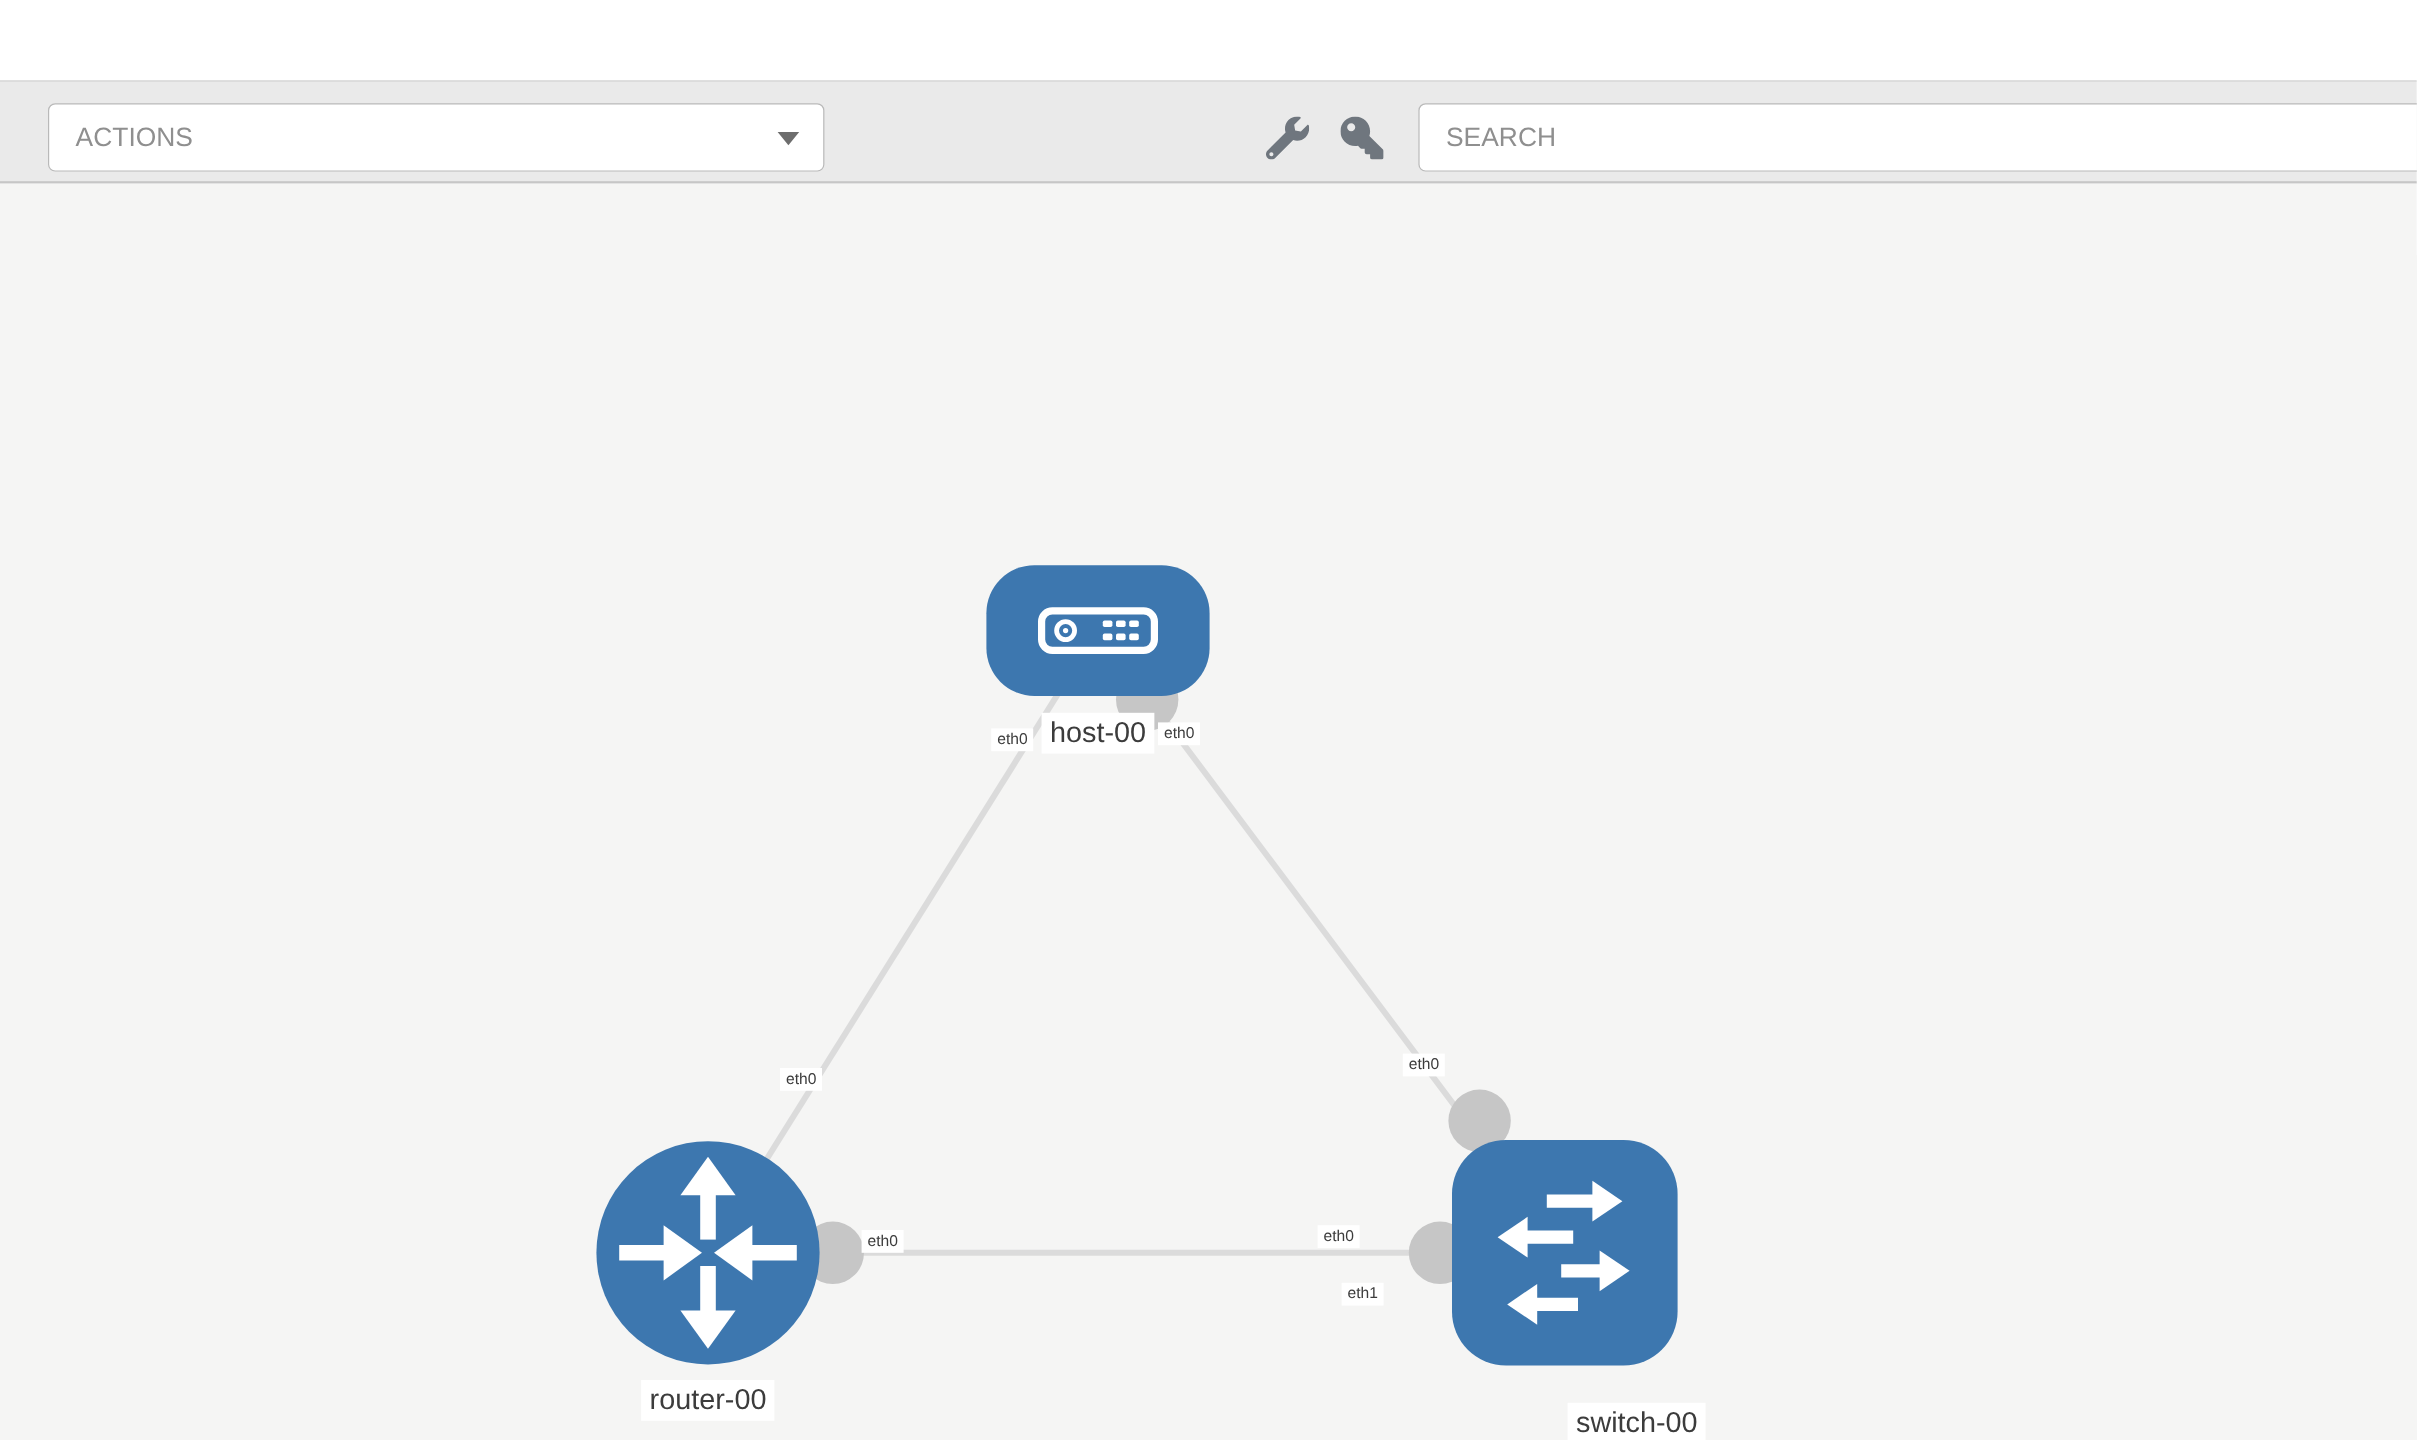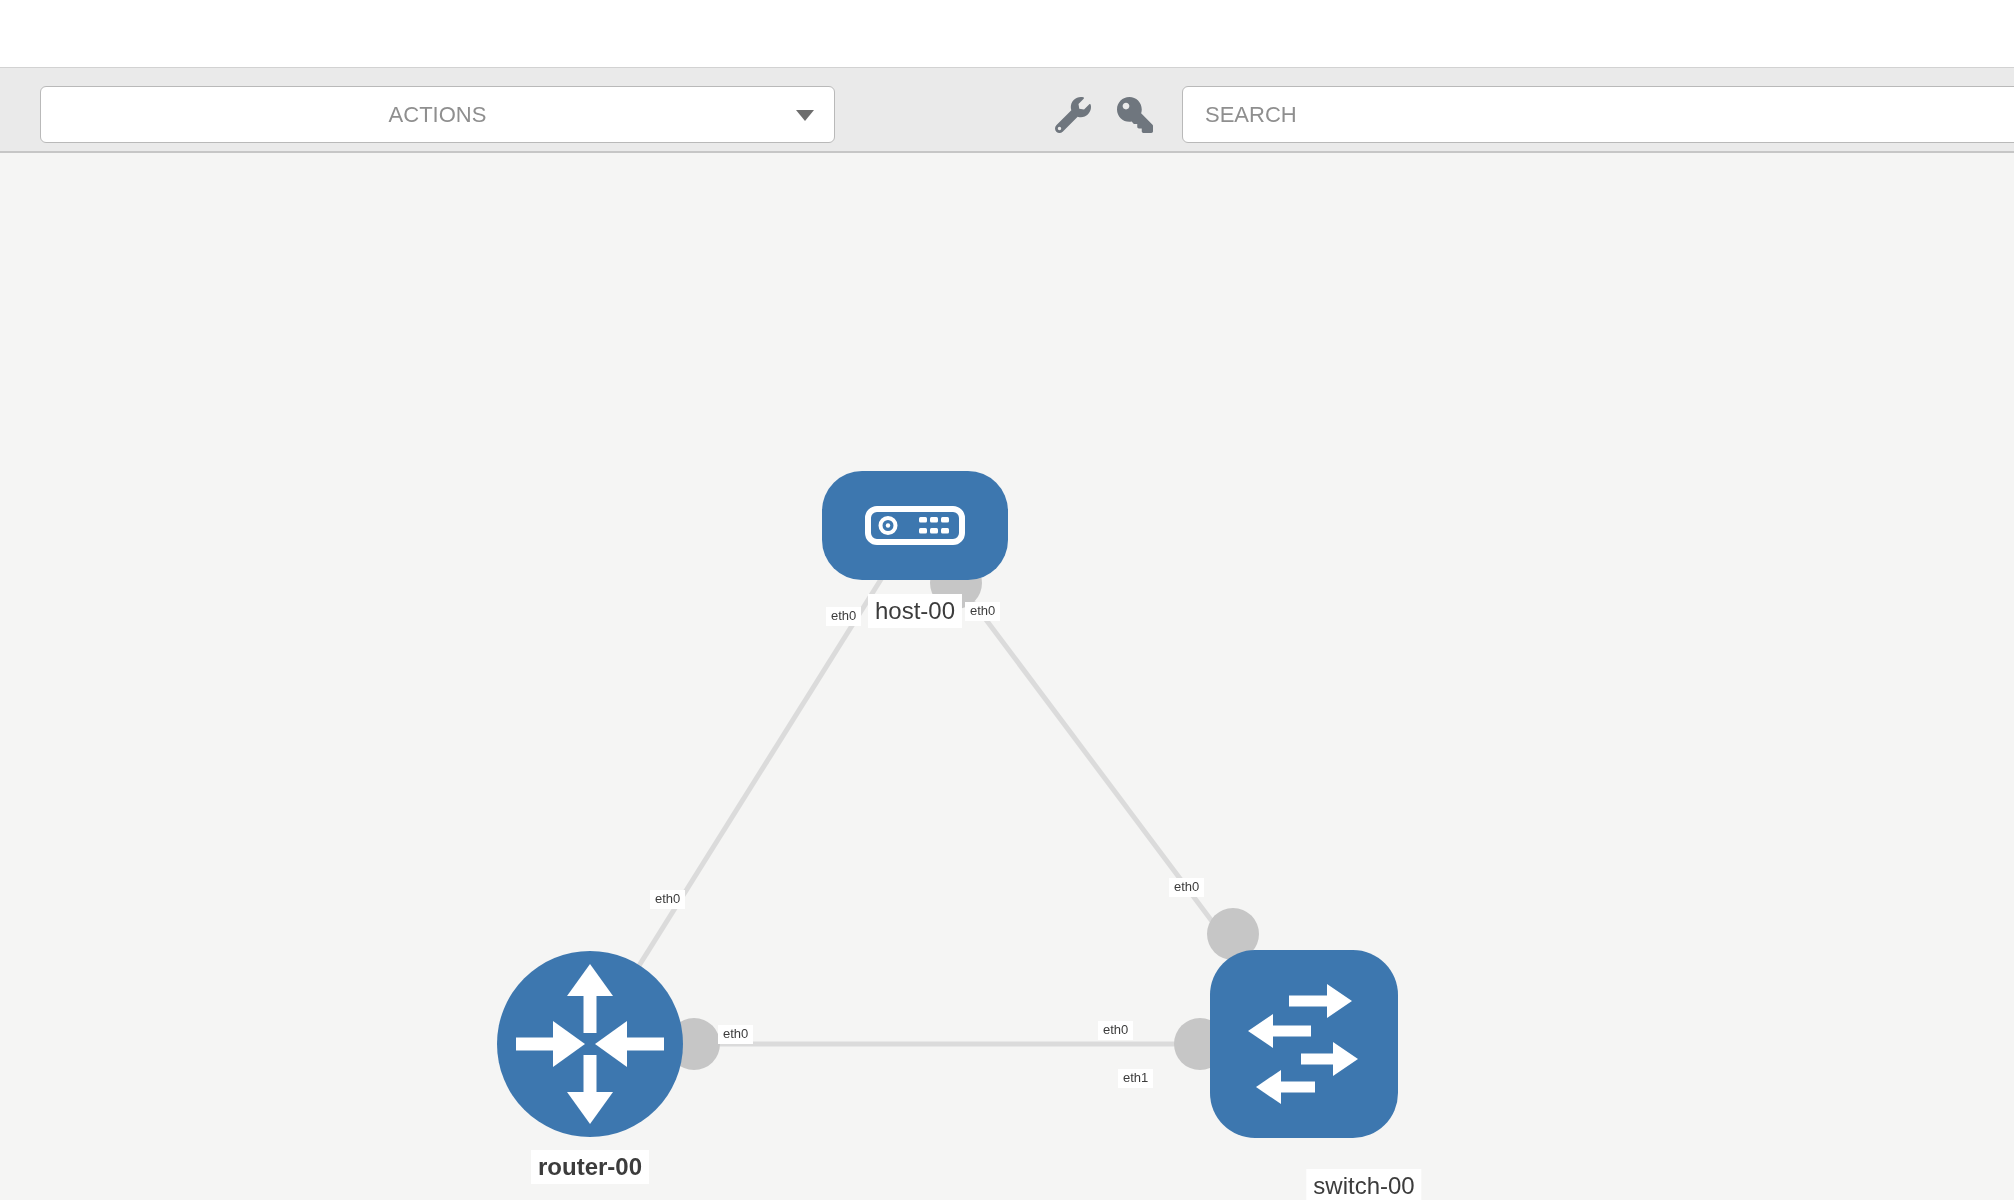--- a/index.html
+++ b/index.html
@@ -14,41 +14,41 @@
   .close-btn { position:absolute; right:38px; top:17px; width:33px; height:33px;
                border-radius:50%; background:#c9c9c9; border:none; cursor:pointer;
                display:flex; align-items:center; justify-content:center; }
 
   
   .toolbar { position:absolute; left:0; top:67px; width:2014px; height:86px;
              background:#eaeaea; border-top:1px solid #d2d2d2; border-bottom:2px solid #c6c6c6; }
   .select { position:absolute; top:18px; height:57px; background:#fff;
             border:1px solid #b9b9b9; border-radius:6px; display:flex; align-items:center;
             padding:0 22px; color:#8f8f8f; font-size:22px; cursor:pointer; }
-  .select-actions { left:40px;  width:795px;justify-content:center; }
+  .select-actions { left:40px;  width:647px; }
   .select-search  { left:1182px; width:936px; }
   .caret { position:absolute; right:20px; top:50%; margin-top:-5px; width:0; height:0;
            border-left:9px solid transparent; border-right:9px solid transparent;
            border-top:11px solid #6d6d6d; }
   .tool-btn { position:absolute; top:29px; width:38px; height:38px; background:none;
               border:none; cursor:pointer; padding:0; }
   .tool-btn svg { width:36px; height:36px; fill:#6f767e; }
   .tool-wrench { left:1054px; }
   .tool-key    { left:1116px; }
 
   
   .canvas { position:absolute; left:0; top:153px; width:2014px; height:1047px; background:#f5f5f4; }
   .graph  { position:absolute; left:0; top:0; width:2014px; height:1200px; }
 
   
   .chip { position:absolute; background:#ffffff; color:#3c3c3c; white-space:nowrap; line-height:1.15; }
   .node-label { font-size:24px; padding:3px 7px; transform:translateX(-50%); }
   .port-label { font-size:13px; padding:2px 5px; }
   .chip-host   { left:915px;  top:441px; }
-  .chip-router { left:590px;  top:997px;font-weight:bold; }
+  .chip-router { left:590px;  top:997px; }
   .chip-switch { left:1364px; top:997px;margin-top:19px; }
   .pl-host-left    { left:826px;  top:454px; }
   .pl-host-right   { left:965px;  top:449px; }
   .pl-router-upper { left:650px;  top:737px; }
   .pl-switch-upper { left:1169px; top:725px; }
   .pl-router-right { left:718px;  top:872px; }
   .pl-switch-back  { left:1098px; top:868px; z-index:1; }
   .pl-switch-front { left:1118px; top:916px; z-index:2; }
 </style>
 </head>

